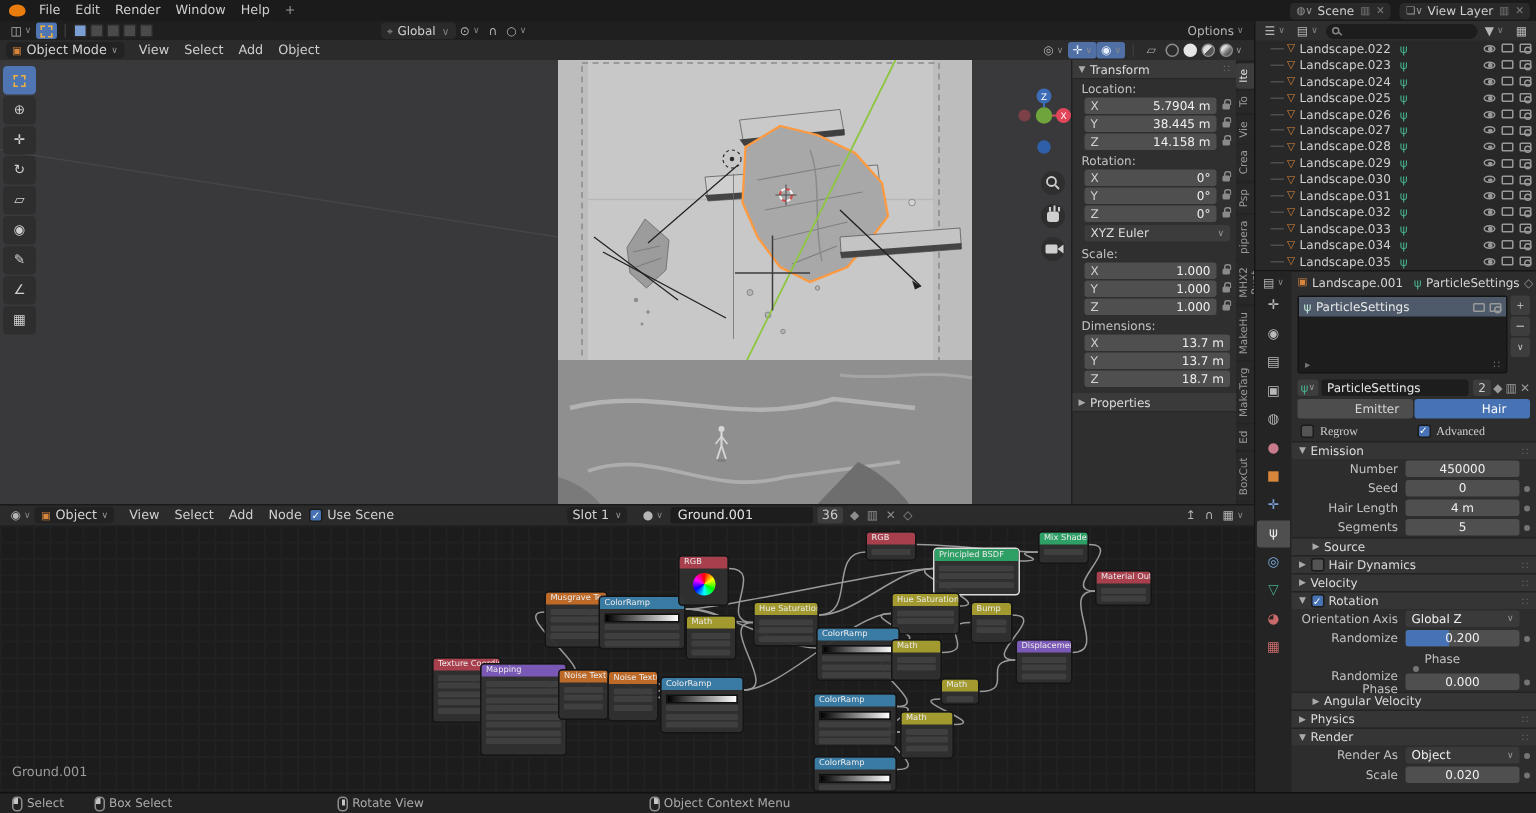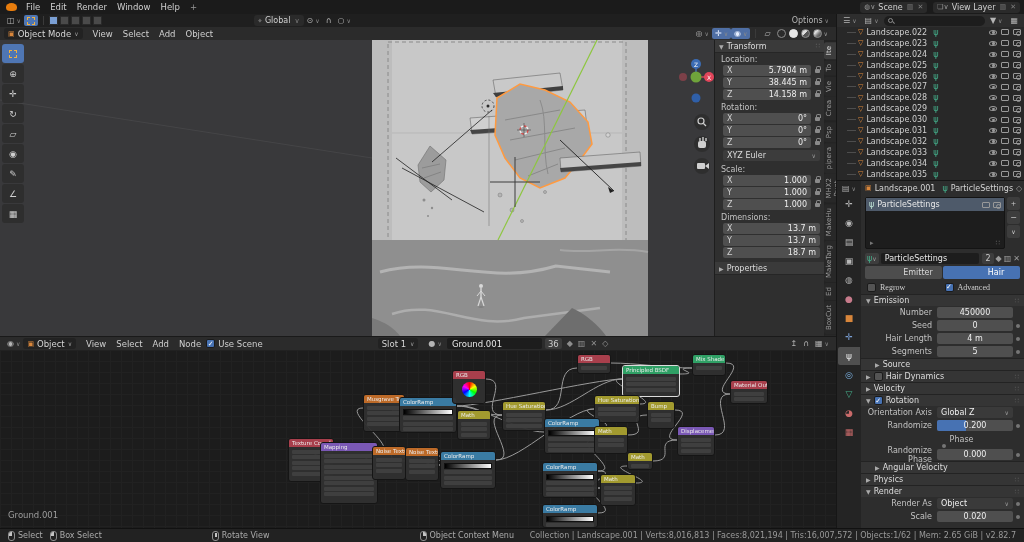--- a/index.html
+++ b/index.html
@@ -131,21 +131,21 @@
 .pfield .fill{position:absolute;left:0;top:0;bottom:0;background:#4772b3;}
 .pfield span{position:relative;z-index:1;}
 .pfield.drop{justify-content:flex-start;padding:0 4px;background:#3a3a3a;}
 .pfield.drop .dd{margin-left:auto;font-size:6px;color:#999;}
 .pdot{width:4px;height:4px;border-radius:50%;background:#757575;margin-left:3px;flex:none;}
 .pdot.none{background:transparent;}
 
 
 .statusbar{position:absolute;left:0;top:528px;width:1024px;height:14px;background:#222;border-top:1px solid #111;display:flex;align-items:center;padding:0 8px;font-size:8px;color:#ababab;z-index:30;}
 .hint{display:flex;align-items:center;gap:3px;}
-.hint:nth-child(2){margin-left:7px;justify-content:flex-end;}
+.hint:nth-child(2){margin-left:20px;justify-content:flex-end;}
 .hint:nth-child(3){margin-left:110px;}
 .hint:nth-child(4){margin-left:150px;}
 .mico{width:7px;height:10px;border:1px solid #8d8d8d;border-radius:3px;position:relative;flex:none;}
 .m-left::before{content:"";position:absolute;left:0;top:0;width:3px;height:4px;background:#c5c5c5;border-radius:2px 0 0 0;}
 .m-right::before{content:"";position:absolute;right:0;top:0;width:3px;height:4px;background:#c5c5c5;border-radius:0 2px 0 0;}
 .m-mid::before{content:"";position:absolute;left:2px;top:1px;width:2px;height:4px;background:#c5c5c5;}
 .stats{margin-left:auto;color:#9a9a9a;}
 </style>
 </head>
 <body>
@@ -1076,14 +1076,13 @@
       </span>
       <span class="hint">
         <span class="mico m-mid"></span>
         <span>Rotate View</span>
       </span>
       <span class="hint">
         <span class="mico m-right"></span>
         <span>Object Context Menu</span>
       </span>
     </span>
-  <span class="stats">Collection | Landscape.001 | Verts:8,016,813 | Faces:8,021,194 | Tris:16,007,572 | Objects:1/62 | Mem: 2.65 GiB | v2.82.7</span>
 </div>
 
 </body></html>

